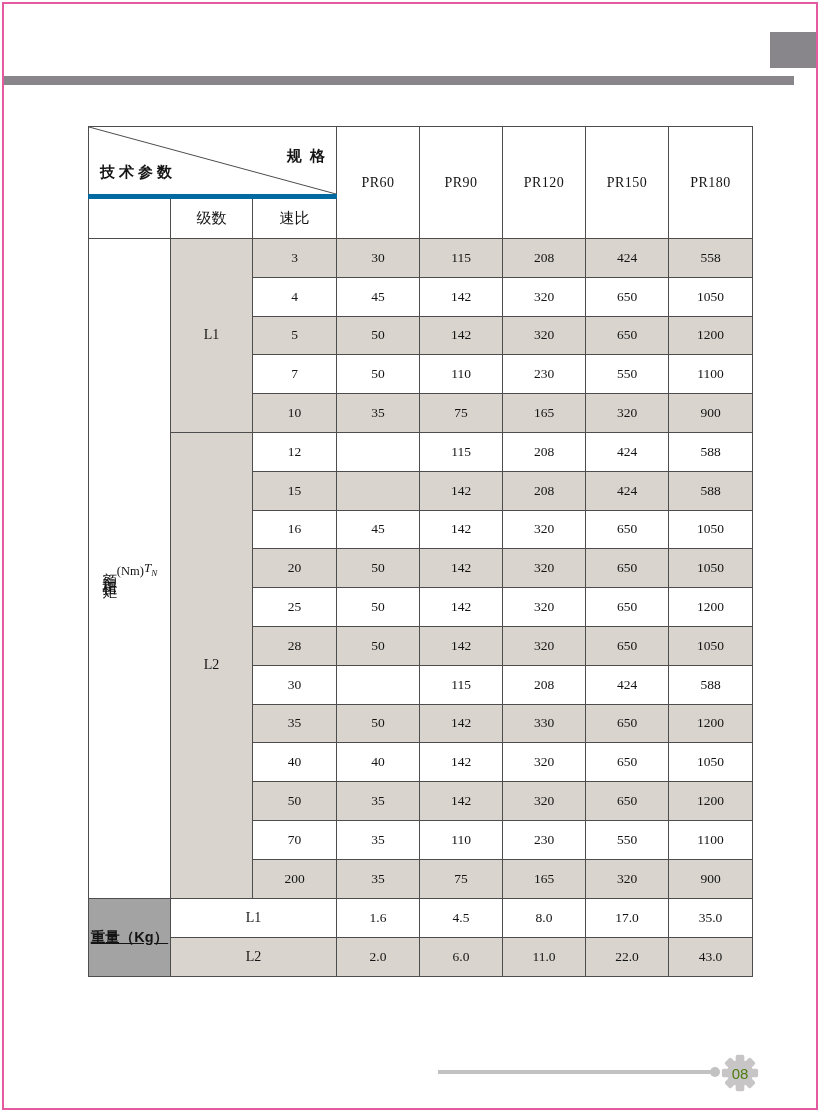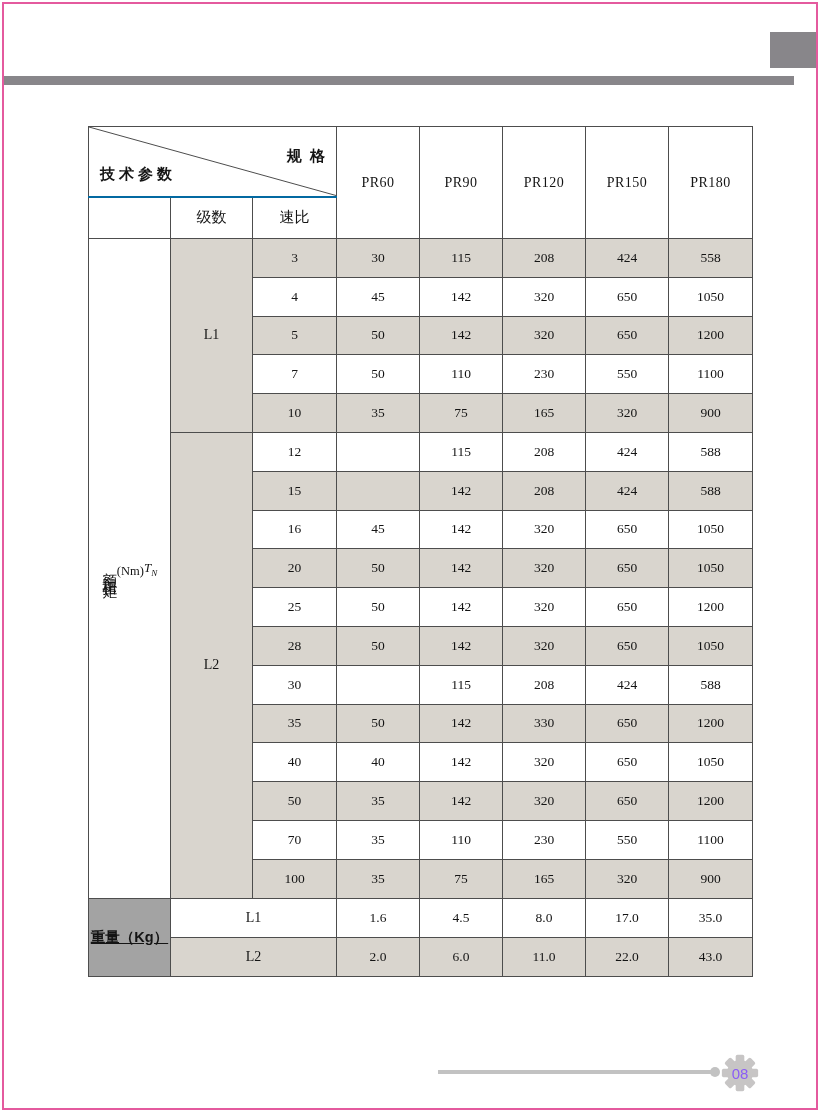--- a/index.html
+++ b/index.html
@@ -22,21 +22,21 @@
     border:1px solid #4d4d4d; text-align:center; vertical-align:middle;
     font-size:13.5px; font-weight:normal; padding:0; overflow:hidden;
   }
   tr.hr1 { height:70px; }
   tr.hr2 { height:42px; }
   tbody.data tr { height:38.8px; }
   tbody.weight tr { height:39px; }
 
   .cn-bold { font-family:"Liberation Sans","DejaVu Sans",sans-serif; font-weight:bold; }
 
-  td.diag { position:relative; border-bottom:2px solid #0369a1; }
+  td.diag { position:relative; border-bottom:5px solid #0369a1; }
   td.diag svg { position:absolute; inset:0; width:100%; height:100%; display:block; }
   .spec-label {
     position:absolute; top:20px; right:9px; font-size:15px; letter-spacing:2px;
   }
   .param-label {
     position:absolute; bottom:12px; left:11px; font-size:15px; letter-spacing:4px;margin-top:12px;
   }
   th.pr-col { font-size:14px; letter-spacing:0.5px; }
   th.subhead { font-size:15px;font-family:Liberation Mono, monospace; }
 
@@ -67,21 +67,21 @@
   tbody.weight tr:nth-child(2) td.wstage,
   tbody.weight tr:nth-child(2) td.num { background:#d9d5ce; }
   td.wstage { font-size:14px; }
 
   .footer-line { position:absolute; left:438px; top:1070px; width:274px; height:4px; background:#c2c2c2; }
   .footer-dot { position:absolute; left:710px; top:1067px; width:10px; height:10px; border-radius:50%; background:#c2c2c2; }
   .gear-badge { position:absolute; left:721px; top:1054px; width:38px; height:38px; }
   .gear-badge svg { position:absolute; inset:0; }
   .pagenum {
     position:absolute; inset:0; display:flex; align-items:center; justify-content:center;
-    font-family:"Liberation Sans","DejaVu Sans",sans-serif; font-size:15px; color:#8b5cf6;
+    font-family:"Liberation Sans","DejaVu Sans",sans-serif; font-size:15px; color:#4d7c0f;
   }
 </style>
 </head>
 <body>
 
 <div class="page">
   <div class="pink-frame"></div>
   <div class="top-bar"></div>
   <div class="top-square"></div>
 
@@ -249,21 +249,21 @@
       </tr>
       <tr>
         <td class="ratio">70</td>
         <td class="num">35</td>
         <td class="num">110</td>
         <td class="num">230</td>
         <td class="num">550</td>
         <td class="num">1100</td>
       </tr>
       <tr>
-        <td class="ratio">100</td>
+        <td class="ratio">200</td>
         <td class="num">35</td>
         <td class="num">75</td>
         <td class="num">165</td>
         <td class="num">320</td>
         <td class="num">900</td>
       </tr>
     </tbody>
     <tbody class="weight">
       <tr>
         <td class="wlabel" rowspan="2">重量（Kg）</td>

